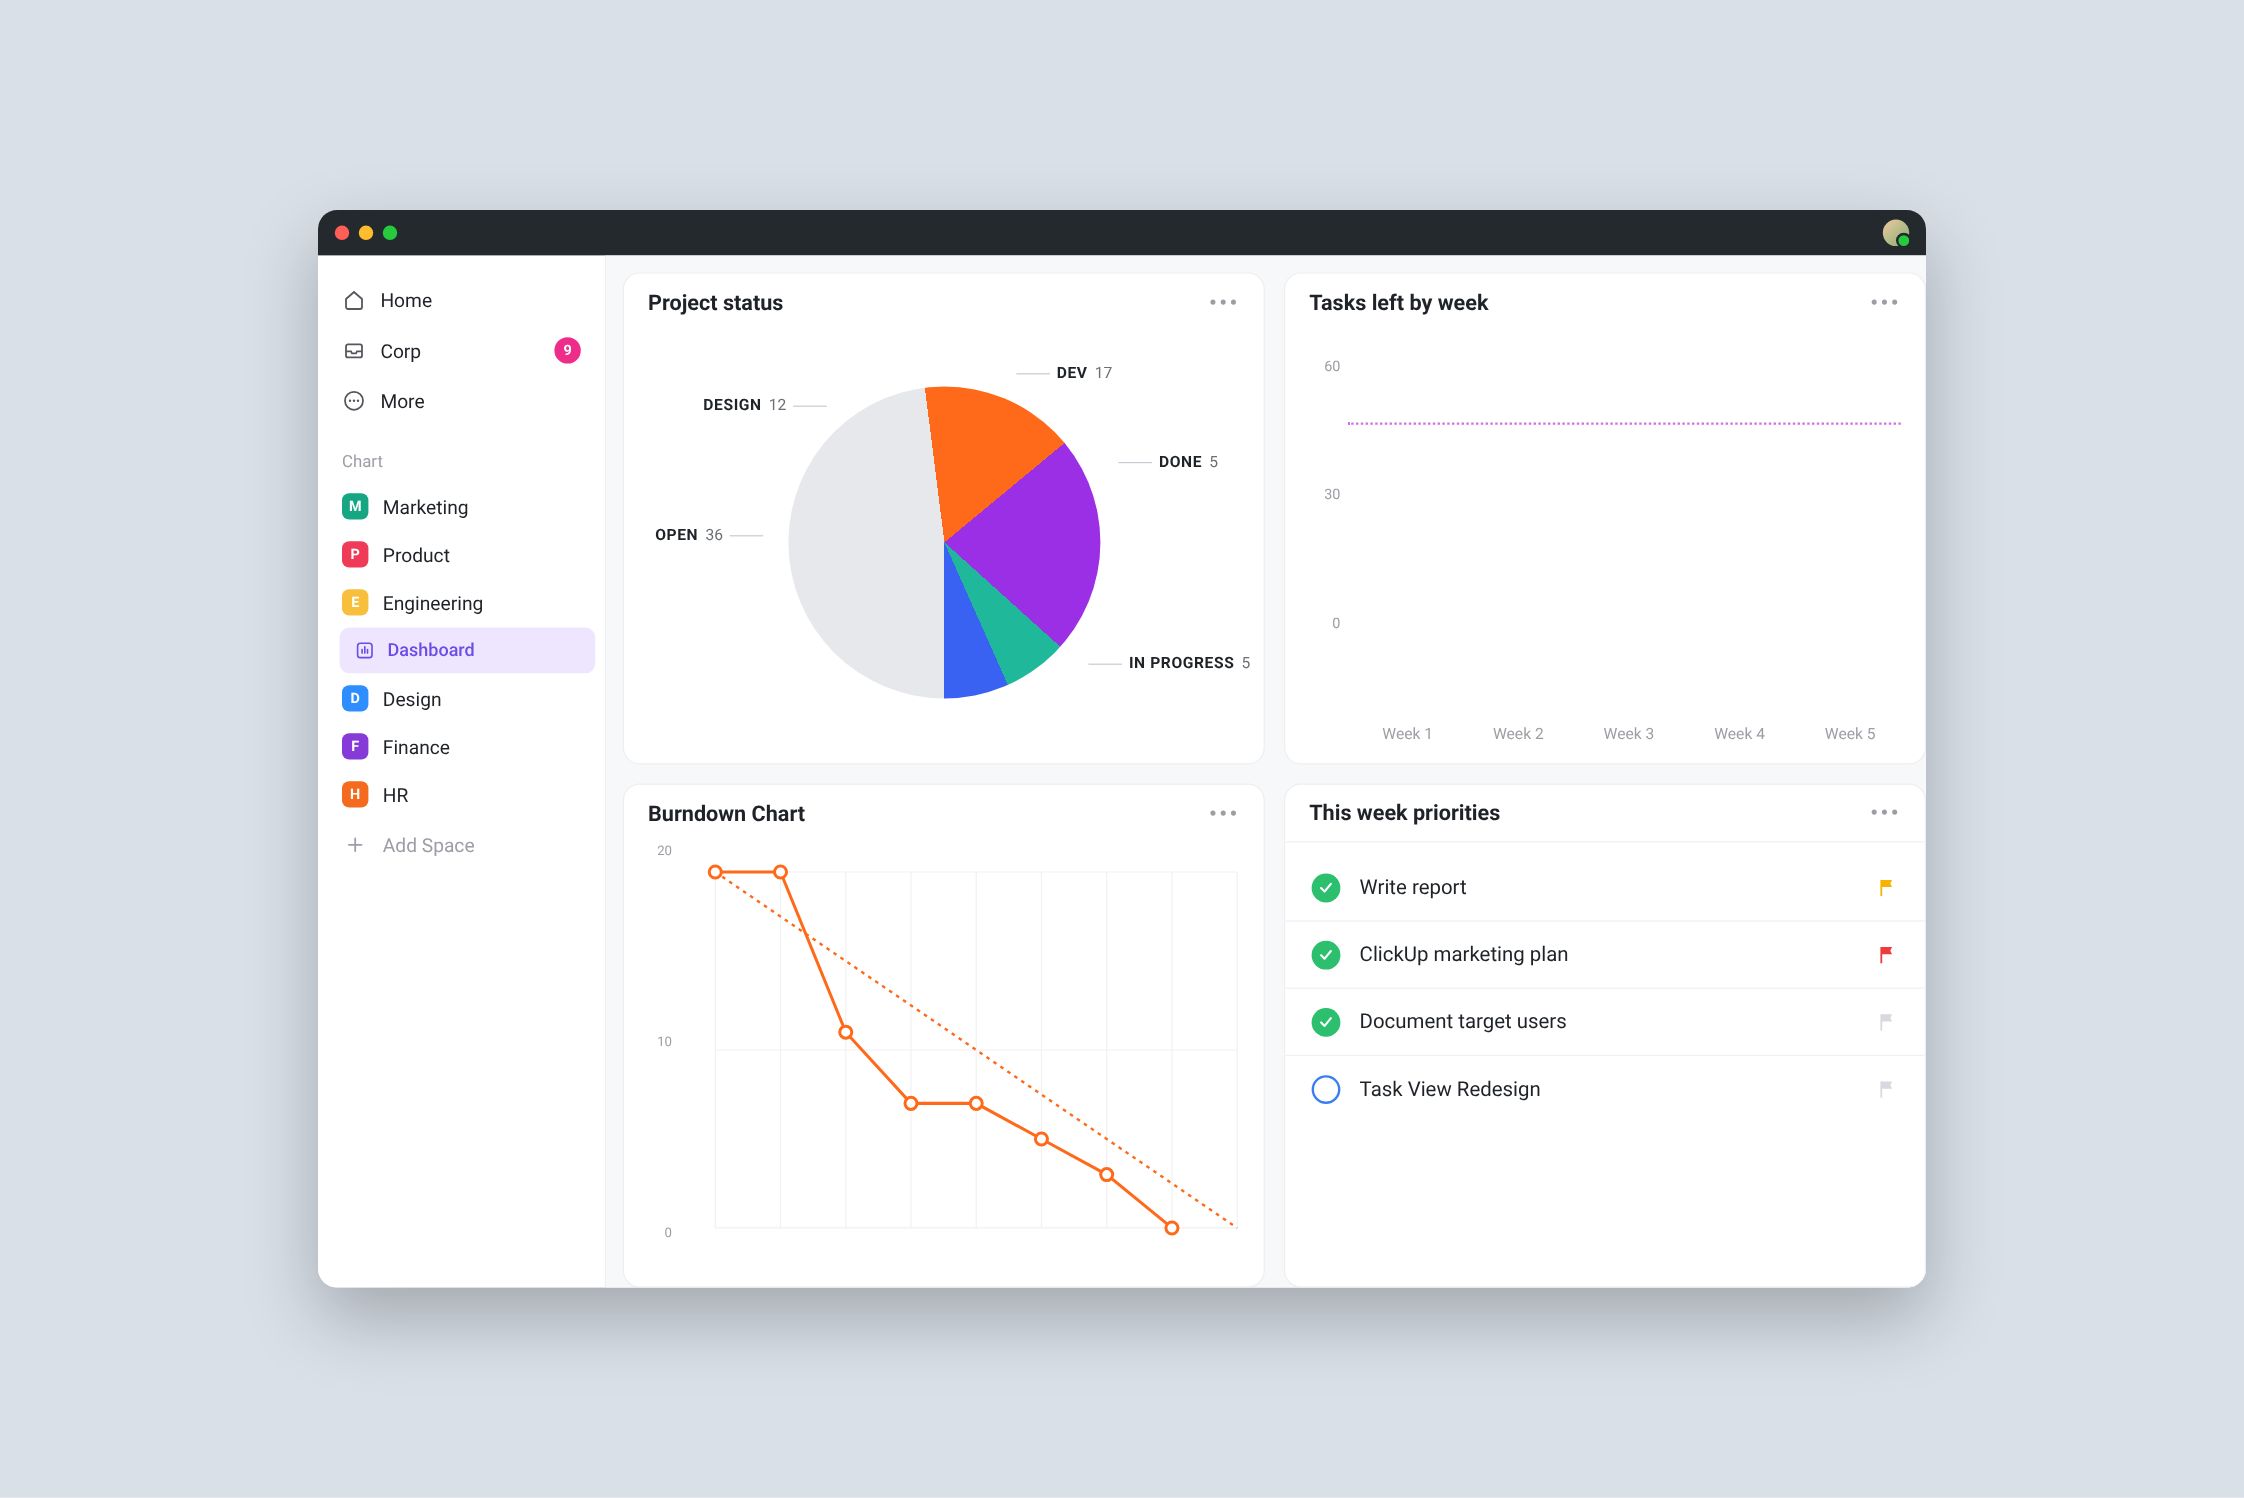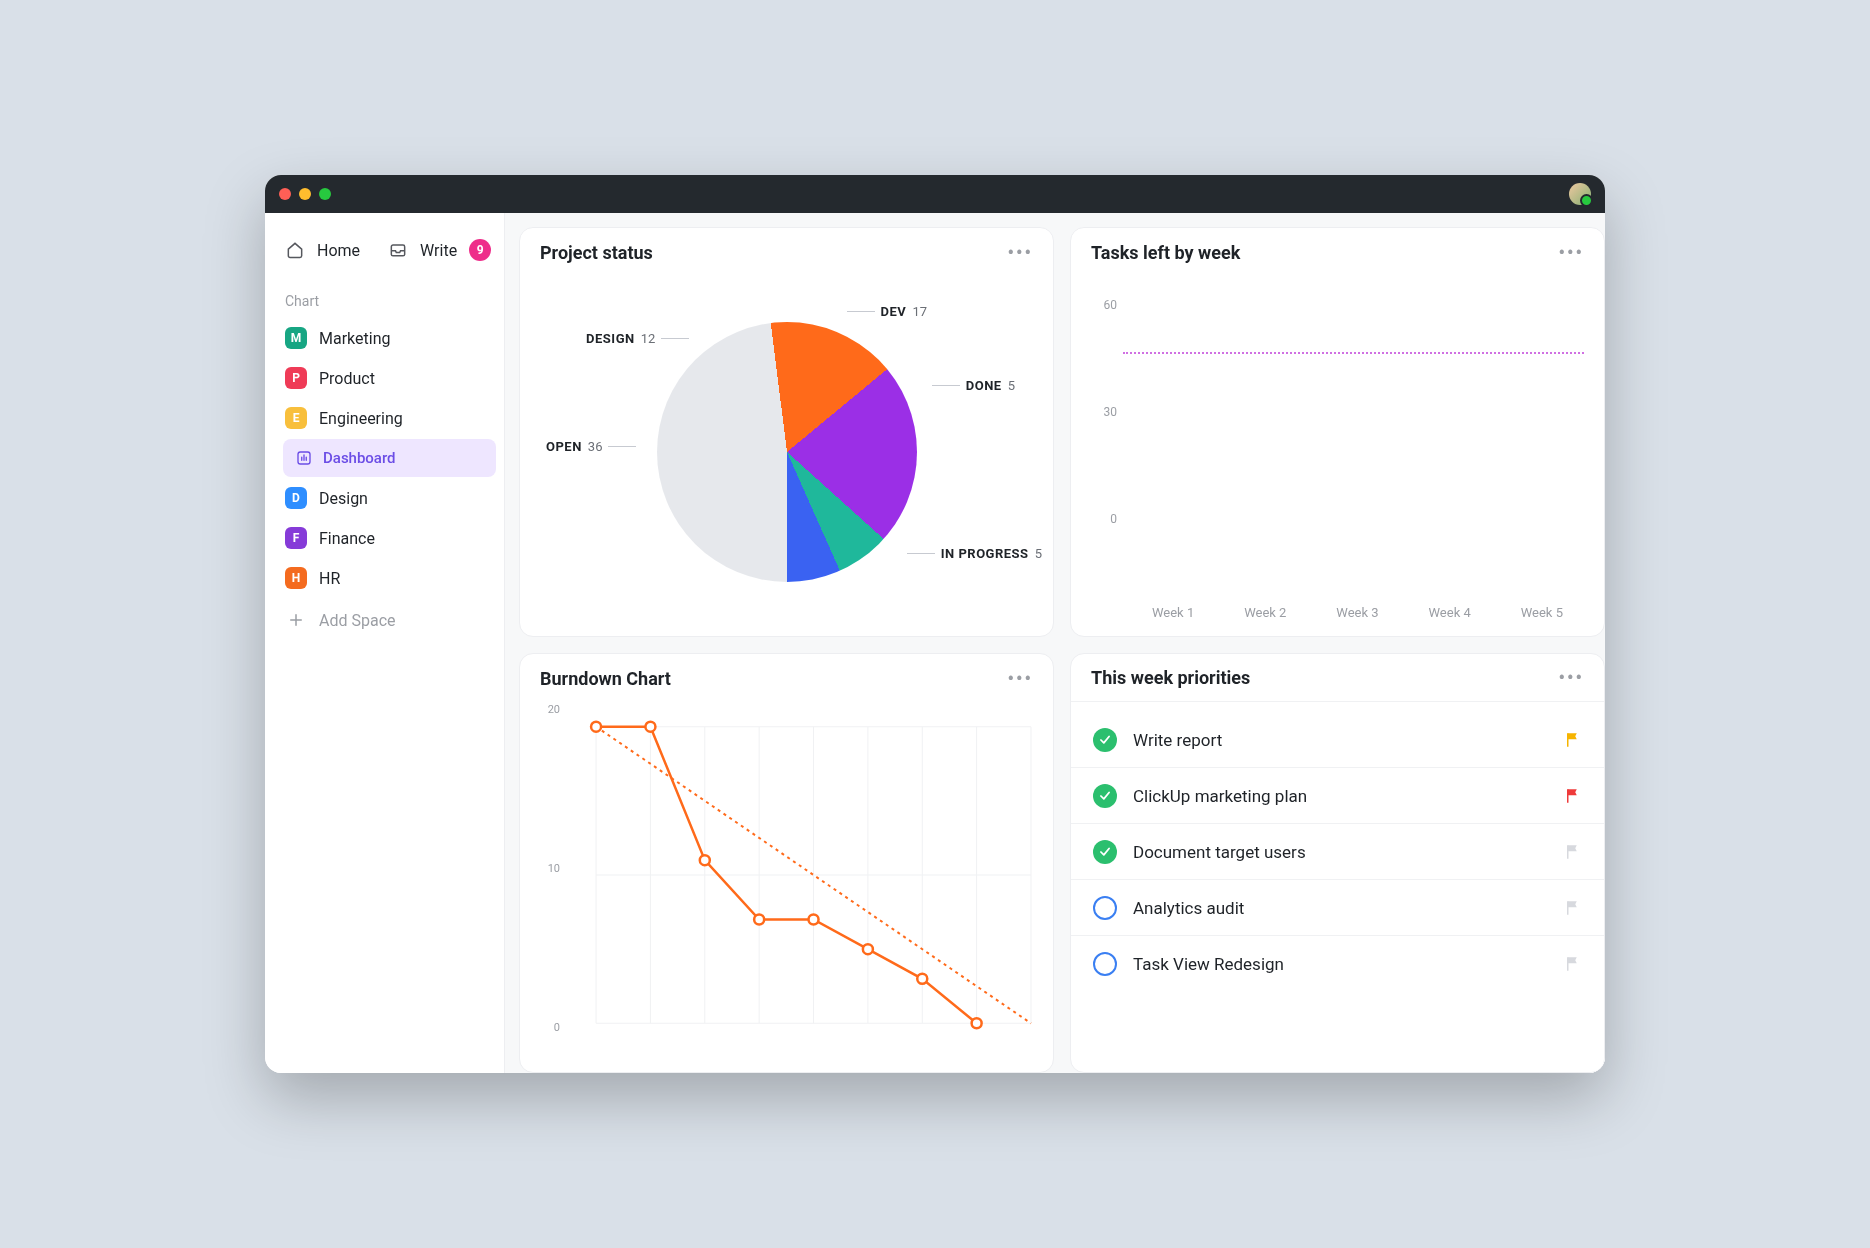--- a/index.html
+++ b/index.html
@@ -37,21 +37,21 @@
     padding-top: 4px;
   }
   .ws-switch {
     height:52px; display:flex; align-items:center; gap:10px;
     padding: 0 18px; font-weight:700; font-size:16px;
     border-bottom:1px solid #edeef1; cursor:pointer;
   }
   .logo-icon { width:20px; height:20px; display:flex; align-items:center; justify-content:center;}
   .logo-icon svg{width:20px;height:20px;}
   .chev { width:14px; height:14px; color:#6b6f76; }
-  .nav { padding: 14px 8px 6px 8px; display:flex; flex-direction:row; gap:4px;}
+  .nav { padding: 14px 8px 6px 8px; display:flex; flex-direction:column; gap:4px;}
   .nav-item {
     display:flex; align-items:center; gap:12px;
     height:38px; padding: 0 12px; border-radius:8px;
     color:#1f2328; font-size:16px; cursor:pointer;
   }
   .nav-item .ico { width:20px; height:20px; color:#56585e; display:flex; align-items:center; justify-content:center;}
   .badge { margin-left:auto; background:#ee2d8a; color:#fff; font-size:12px; font-weight:700; border-radius:999px; min-width:22px; height:22px; display:flex; align-items:center; justify-content:center; padding:0 6px;}
   .section-label { padding: 18px 20px 8px 20px; color:#9b9ea4; font-size:14px;}
   .space-item {
     display:flex; align-items:center; gap:12px;
@@ -139,21 +139,21 @@
               </svg>
           </span>
           <span>Home</span>
         </div>
         <div class="nav-item">
           <span class="ico">
             <svg viewBox="0 0 24 24">
                 <path fill="none" stroke="currentColor" stroke-width="1.8" d="M4 13V8a2 2 0 0 1 2-2h12a2 2 0 0 1 2 2v5M4 13h5l1 2h4l1-2h5M4 13v4a2 2 0 0 0 2 2h12a2 2 0 0 0 2-2v-4"></path>
               </svg>
           </span>
-          <span>Write</span>
+          <span>Corp</span>
           <span class="badge">9</span>
         </div>
         <div class="nav-item">
           <span class="ico">
             <svg viewBox="0 0 24 24">
                 <circle cx="12" cy="12" r="9" fill="none" stroke="currentColor" stroke-width="1.8"></circle>
                 <circle cx="8" cy="12" r="1.2" fill="currentColor"></circle>
                 <circle cx="12" cy="12" r="1.2" fill="currentColor"></circle>
                 <circle cx="16" cy="12" r="1.2" fill="currentColor"></circle>
               </svg>
@@ -346,28 +346,20 @@
                 </svg>
               </div>
               <span>Document target users</span>
               <span class="flag"><svg viewBox="0 0 24 24" width="18" height="18">
                   <path fill="#d7d9de" d="M5 3h12l-2 4 2 4H5z"></path>
                   <rect x="4" y="3" width="2" height="18" fill="#d7d9de"></rect>
                 </svg></span>
             </div>
             <div class="prio-item">
               <div class="chk open"></div>
-              <span>Analytics audit</span>
-              <span class="flag"><svg viewBox="0 0 24 24" width="18" height="18">
-                  <path fill="#d7d9de" d="M5 3h12l-2 4 2 4H5z"></path>
-                  <rect x="4" y="3" width="2" height="18" fill="#d7d9de"></rect>
-                </svg></span>
-            </div>
-            <div class="prio-item">
-              <div class="chk open"></div>
               <span>Task View Redesign</span>
               <span class="flag"><svg viewBox="0 0 24 24" width="18" height="18">
                   <path fill="#d7d9de" d="M5 3h12l-2 4 2 4H5z"></path>
                   <rect x="4" y="3" width="2" height="18" fill="#d7d9de"></rect>
                 </svg></span>
             </div>
           </div>
       </section>
 
     </main>

